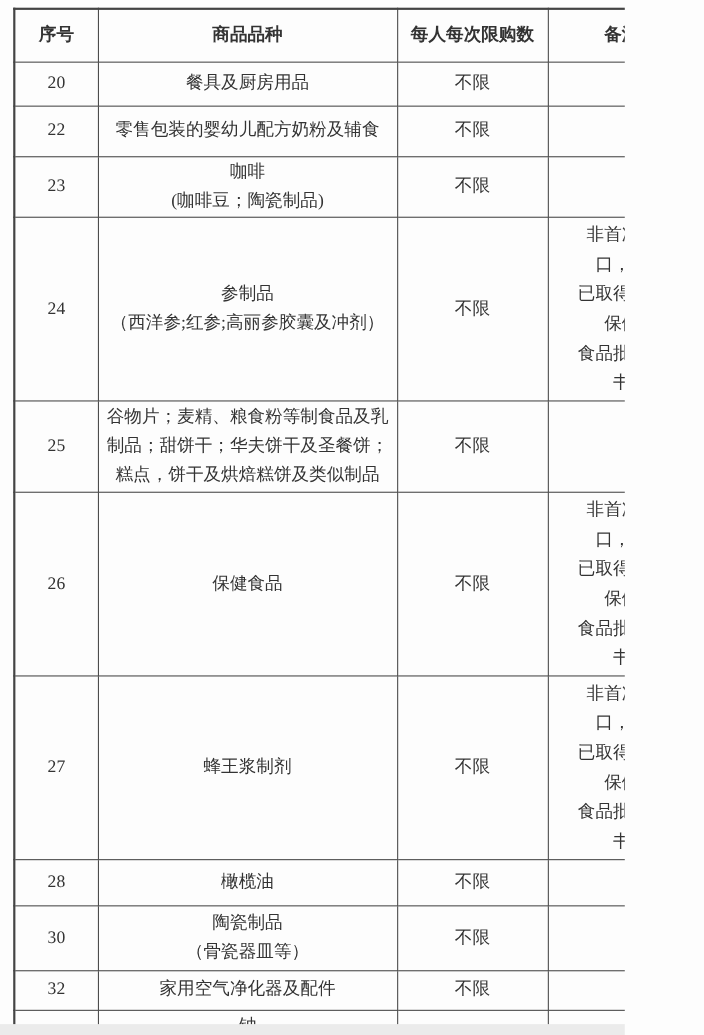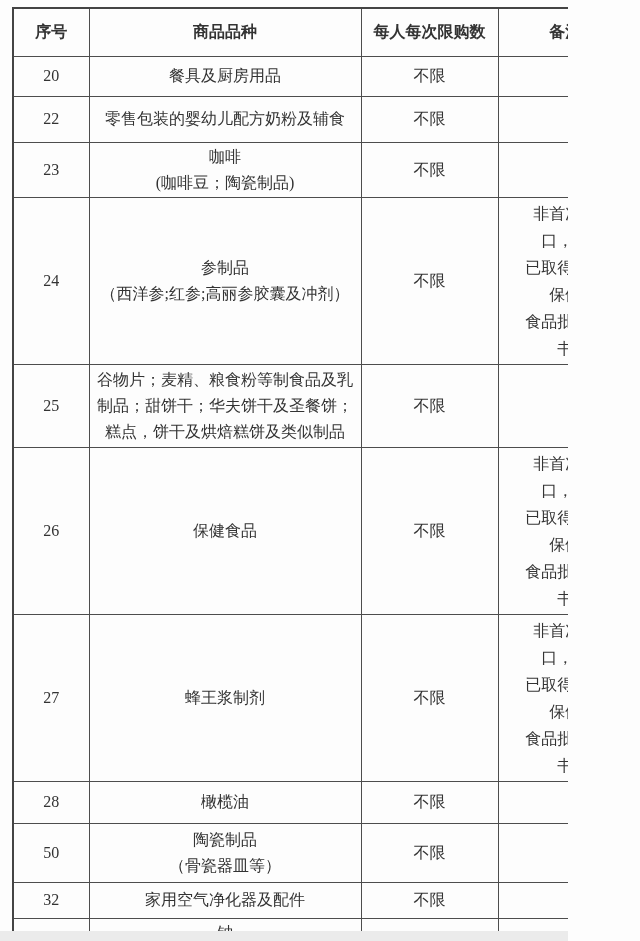--- a/index.html
+++ b/index.html
@@ -128,21 +128,21 @@
 已取得进口保健
 食品批准证书</td>
       </tr>
       <tr style="height:42px">
         <td>28</td>
         <td class="product-cell">橄榄油</td>
         <td>不限</td>
         <td class="remark-cell"></td>
       </tr>
       <tr style="height:59px">
-        <td>50</td>
+        <td>30</td>
         <td class="product-cell">陶瓷制品
 （骨瓷器皿等）</td>
         <td>不限</td>
         <td class="remark-cell"></td>
       </tr>
       <tr style="height:36px">
         <td>32</td>
         <td class="product-cell">家用空气净化器及配件</td>
         <td>不限</td>
         <td class="remark-cell"></td>

